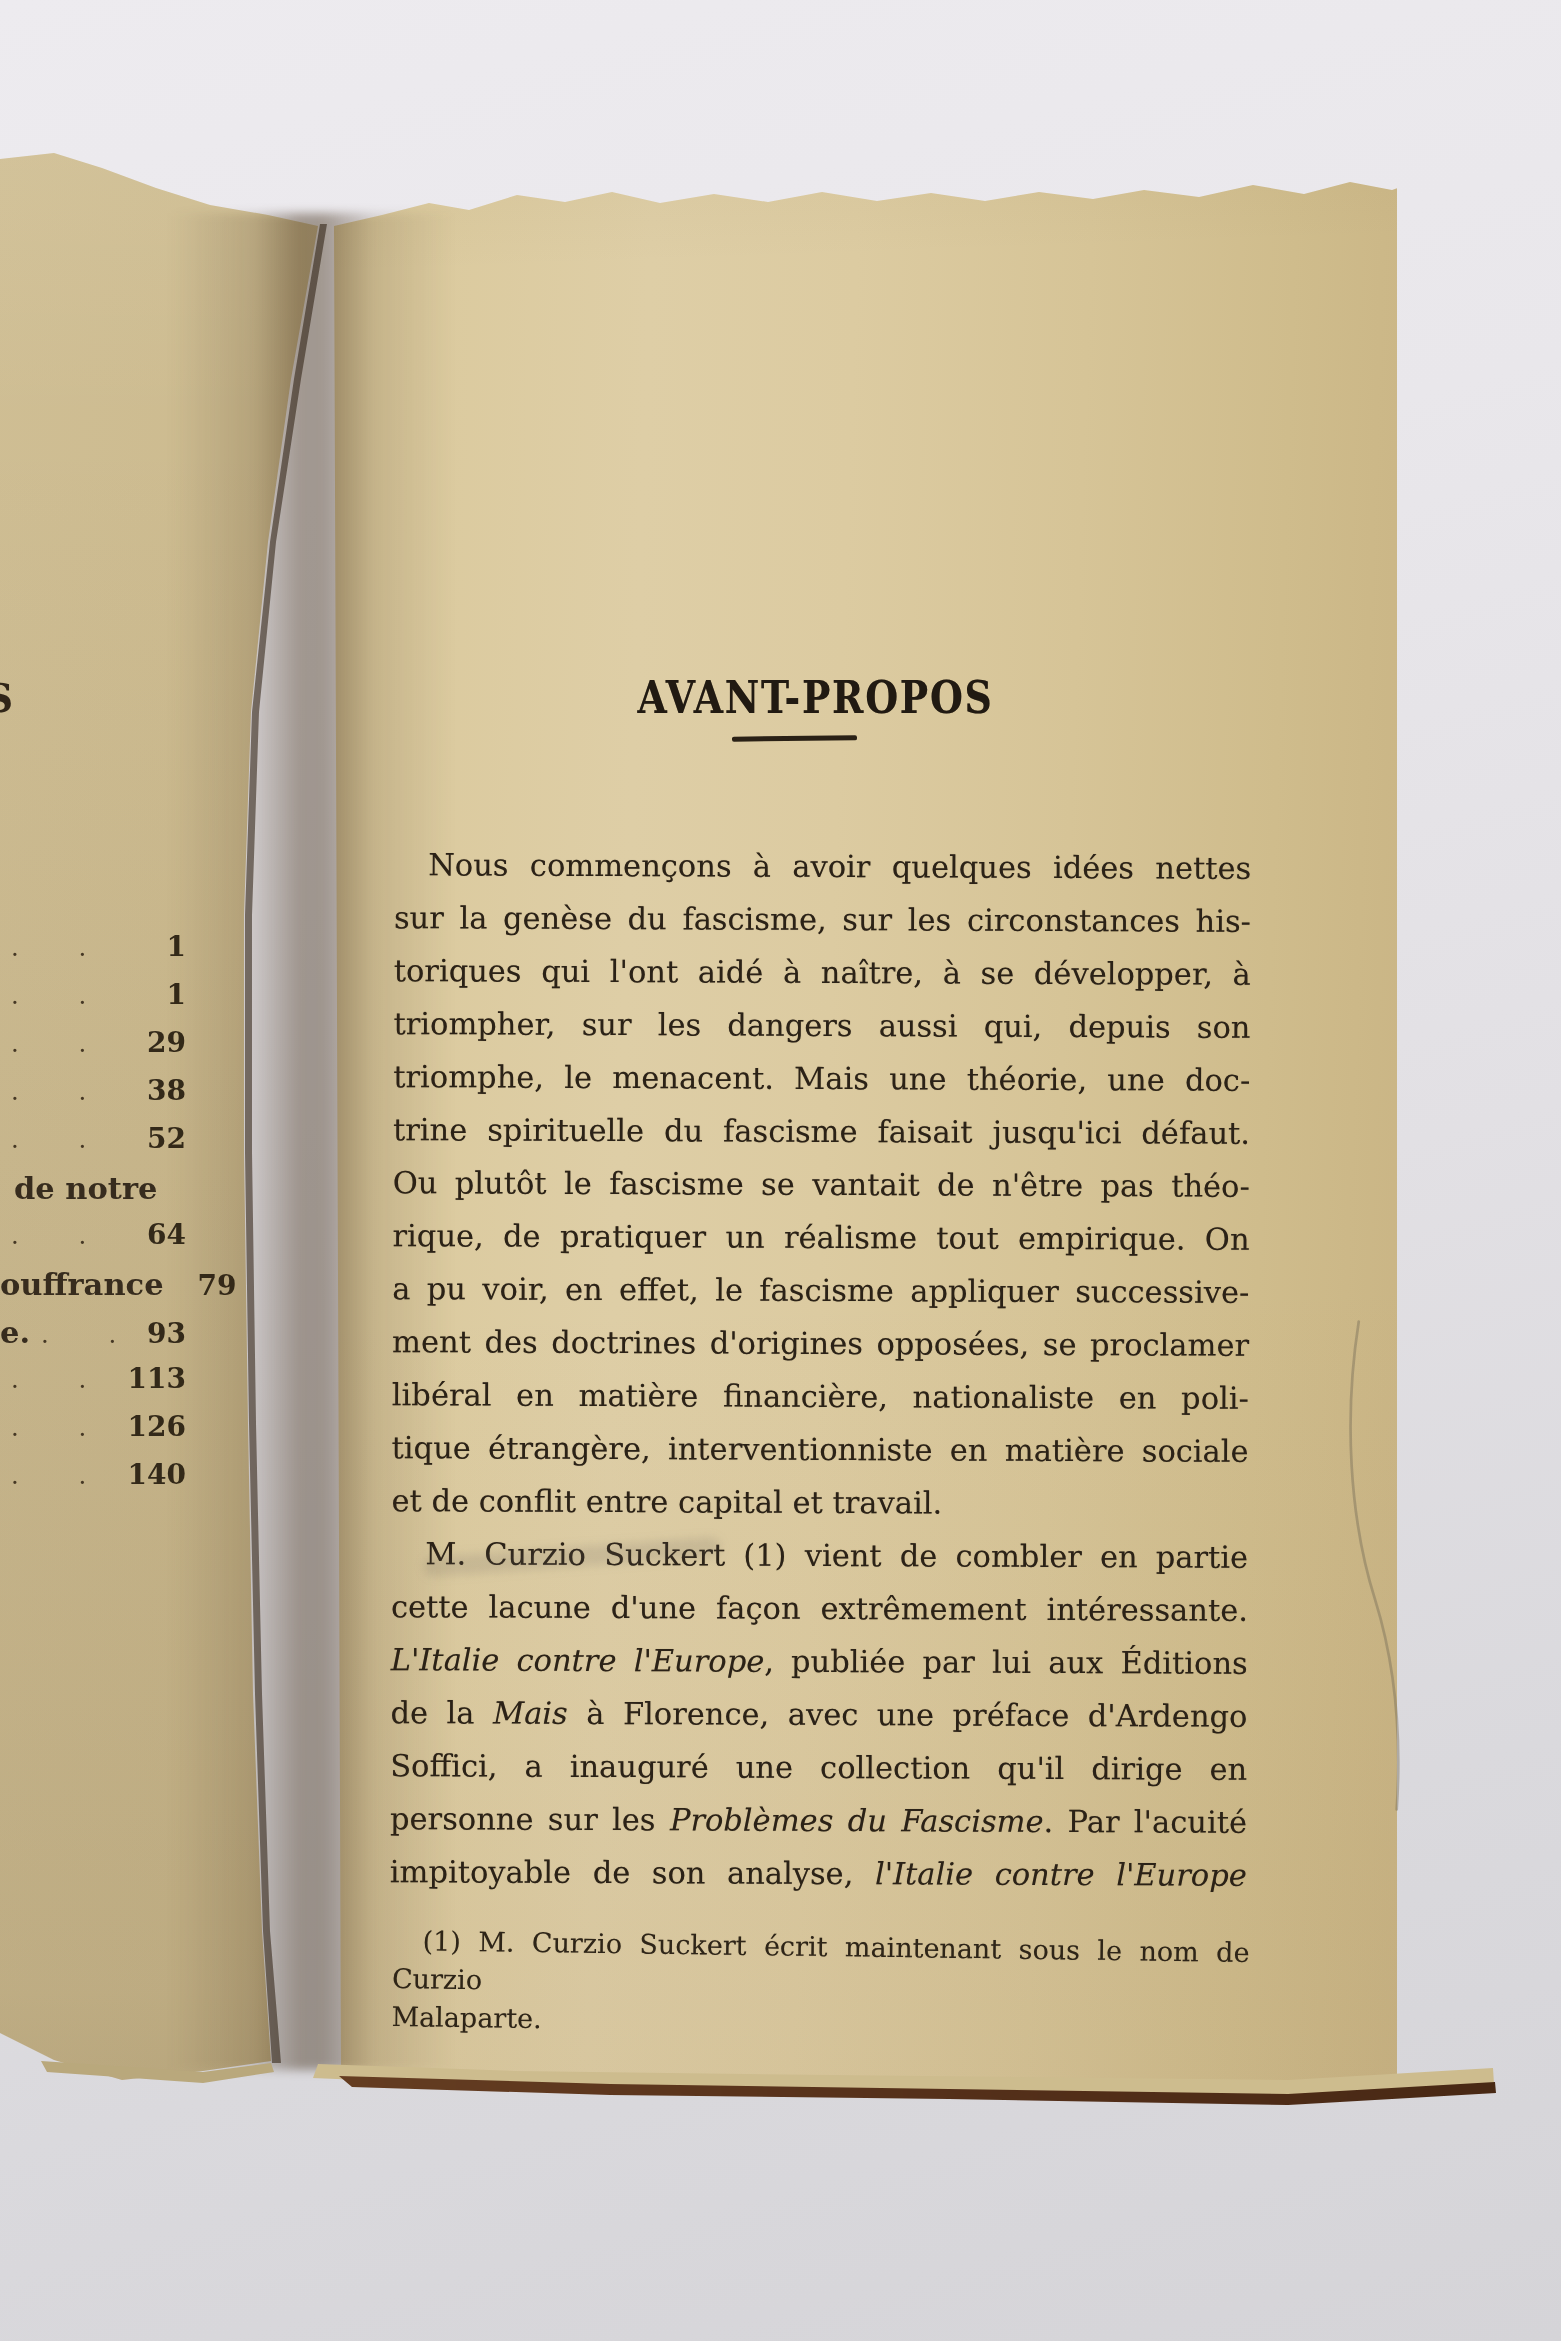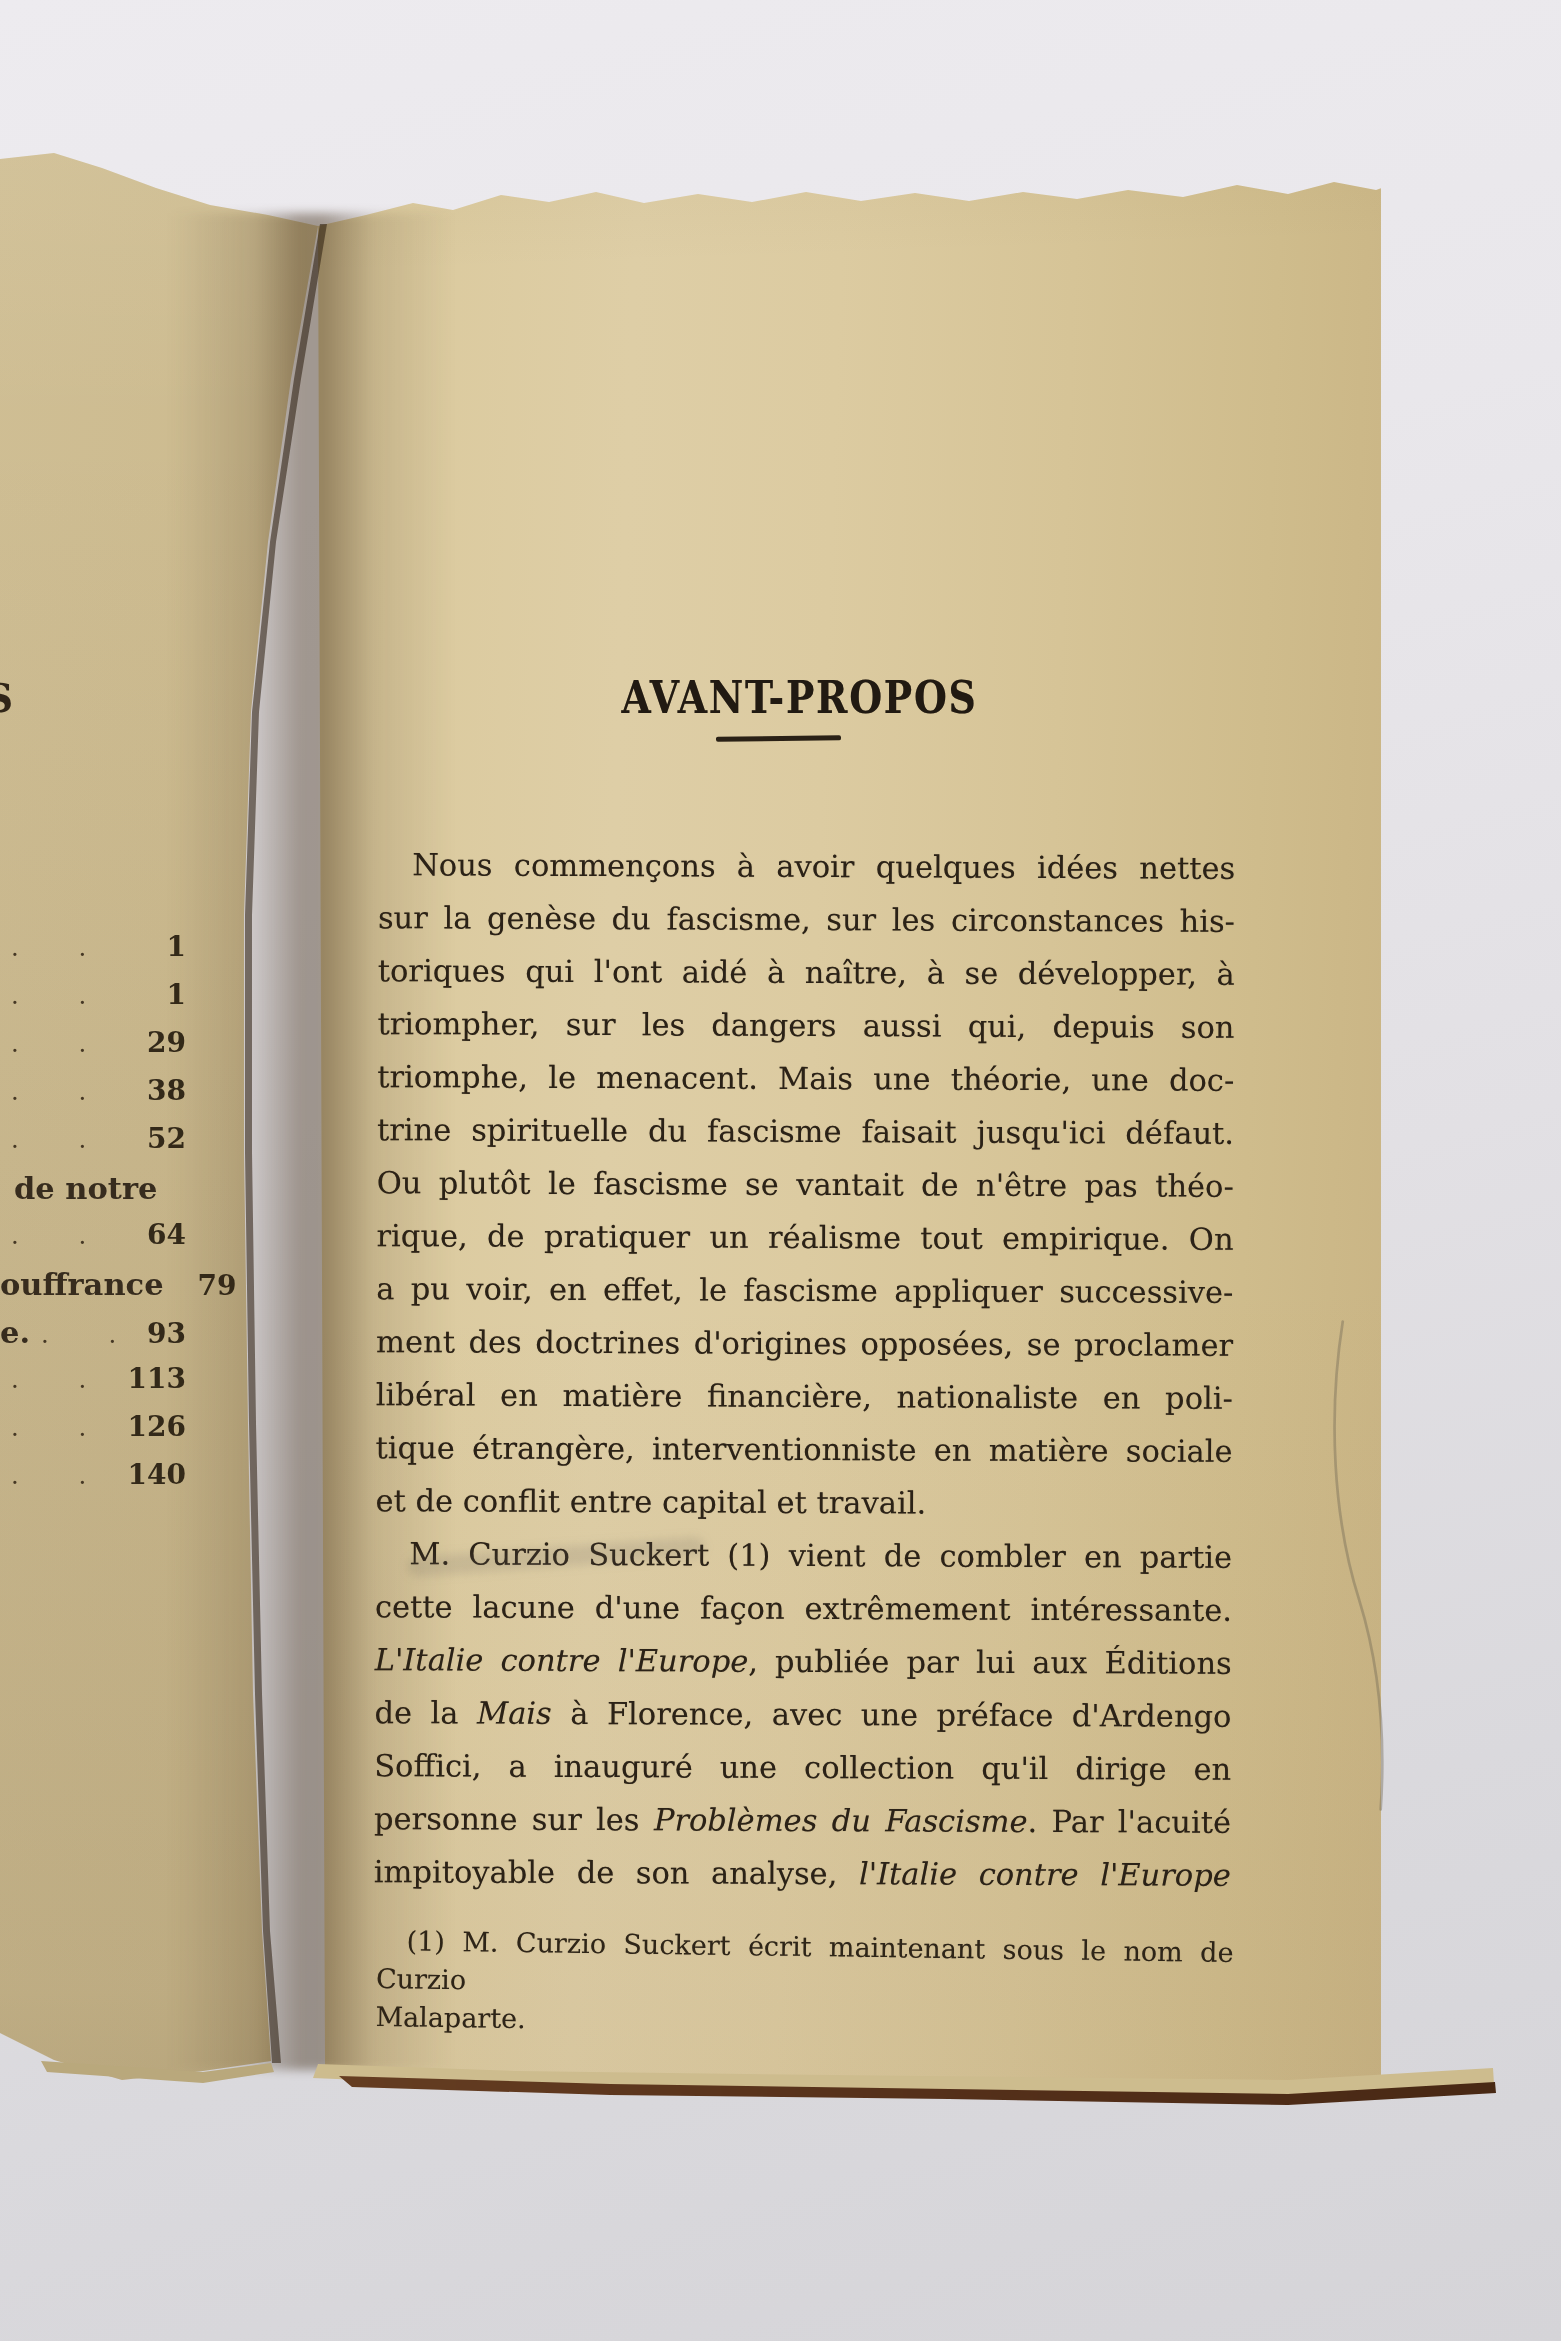--- a/index.html
+++ b/index.html
@@ -23,21 +23,21 @@
   .s-frag{position:absolute;left:-15px;top:679px;font:bold 39px/1 "DejaVu Serif",serif;color:#312618;}
   .toc{position:absolute;left:-19px;top:930px;width:205px;color:#3d3122;}
   .toc-row{display:flex;align-items:baseline;height:48px;}
   .toc-row.wrap{padding-left:33px;}
   .toc-label{flex:none;font-size:30.5px;font-weight:bold;color:#372c1e;padding-left:19px;white-space:nowrap;}
   .toc-row.wrap .toc-label{padding-left:0;}
   .toc-dots{flex:1;font-size:24.4px;letter-spacing:26px;padding-left:11px;overflow:hidden;white-space:nowrap;color:#453724;}
   .toc-num{flex:none;width:62px;text-align:right;font-size:28px;font-weight:bold;color:#332919;}
 
   
-  .right-page{position:absolute;left:0;top:0;width:1381px;height:2342px;
+  .right-page{position:absolute;left:16px;top:0;width:1381px;height:2342px;
     background:linear-gradient(92deg,#9c8050 0%,#b89f6e 3%,#cdb988 8%,#d6c496 16%,#dbca9e 28%,#decea6 44%,#dccba1 58%,#d6c497 74%,#cfbc8c 88%,#c9b484 100%);
     clip-path:polygon(318px 226px,366px 215px,413px 203px,453px 210px,501px 195px,549px 202px,596px 192px,
       644px 203px,698px 194px,752px 202px,806px 192px,861px 201px,915px 193px,969px 201px,
       1023px 192px,1077px 199px,1128px 190px,1183px 197px,1237px 185px,1288px 194px,1334px 182px,
       1376px 190px,1416px 176px,1458px 146px,1462px 230px,1468px 440px,1473px 644px,1477px 881px,
       1481px 1186px,1485px 1491px,1489px 1796px,1492px 2070px,1288px 2082px,1016px 2078px,745px 2076px,
       515px 2072px,325px 2067px);}
   .right-page .tint{position:absolute;left:0;top:0;width:100%;height:100%;
       background:linear-gradient(178deg,rgba(90,70,40,.10) 0%,rgba(90,70,40,0) 12%,rgba(255,250,235,0) 55%,rgba(120,90,55,.09) 100%);}
 

